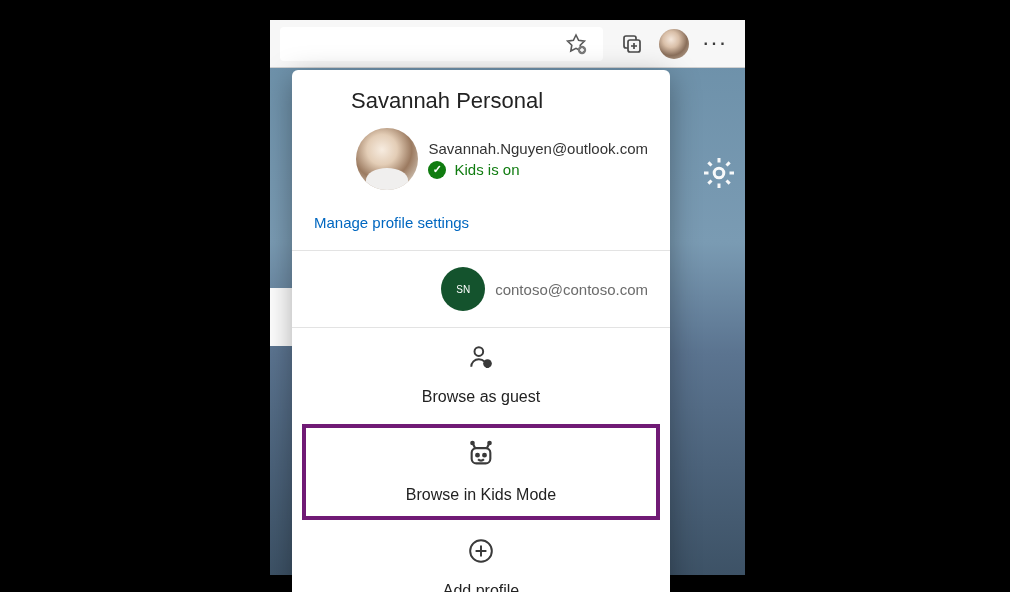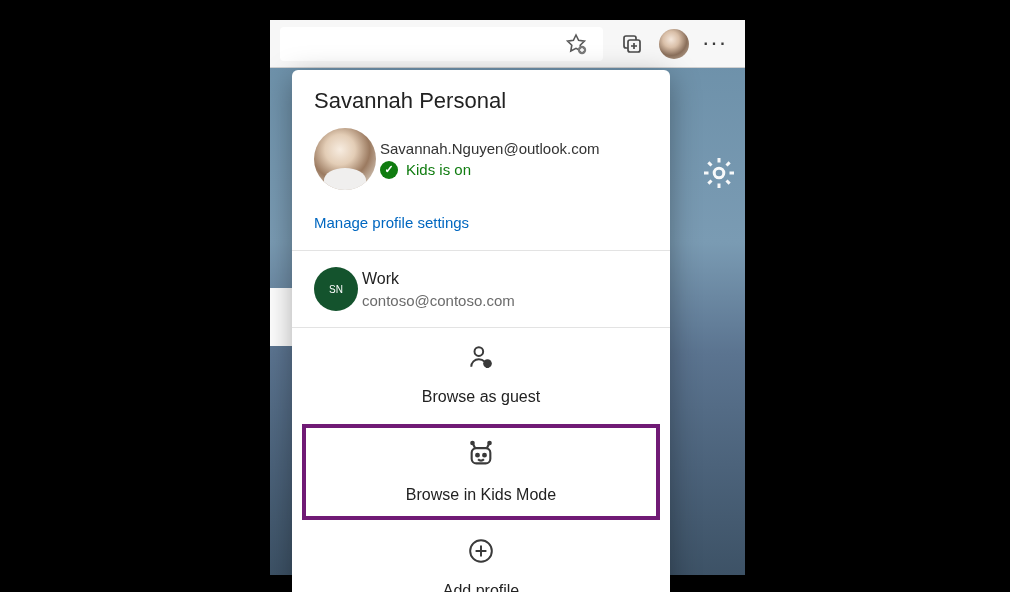--- a/index.html
+++ b/index.html
@@ -93,25 +93,27 @@
     }
     .divider {
       height: 1px;
       background: #e3e3e3;
     }
     .profile-title {
       font-size: 22px;
       font-weight: 400;
       color: #222;
       margin-bottom: 14px;
+      margin-left: 37px;
     }
     .profile-row {
       display: flex;
       align-items: center;
-      gap: 4px;
+      gap: 10px;
+      justify-content: flex-end;
     }
     .avatar-large {
       width: 62px;
       height: 62px;
       min-width: 62px;
       border-radius: 50%;
       background: radial-gradient(circle at 42% 35%, #f7ece0 0%, #e3cdb6 28%, #9b7a60 55%, #cfc1b2 80%, #b8a996 100%);
       position: relative;
       overflow: hidden;
     }
@@ -266,21 +268,20 @@
         </div>
       </div>
       <a class="link">Manage profile settings</a>
     </div>
 
     <div class="divider"></div>
 
     <div class="section profile-row" style="padding:16px 22px; cursor:pointer;">
       <div class="work-badge">SN</div>
       <div class="profile-info">
-        <div class="work-name">Work</div>
         <div class="work-email">contoso@contoso.com</div>
       </div>
     </div>
 
     <div class="divider"></div>
 
     <div class="action">
       <span class="icon-slot">
         <svg width="26" height="26" viewBox="0 0 24 24" fill="none" stroke="#3a3a3a" stroke-width="1.8">
           <circle cx="10" cy="7" r="4"></circle>

